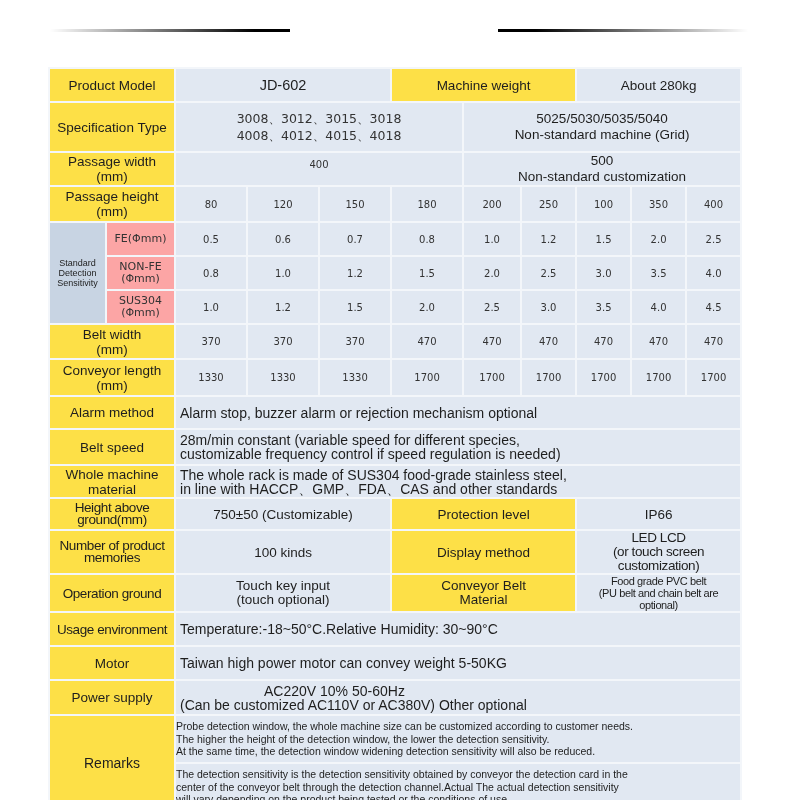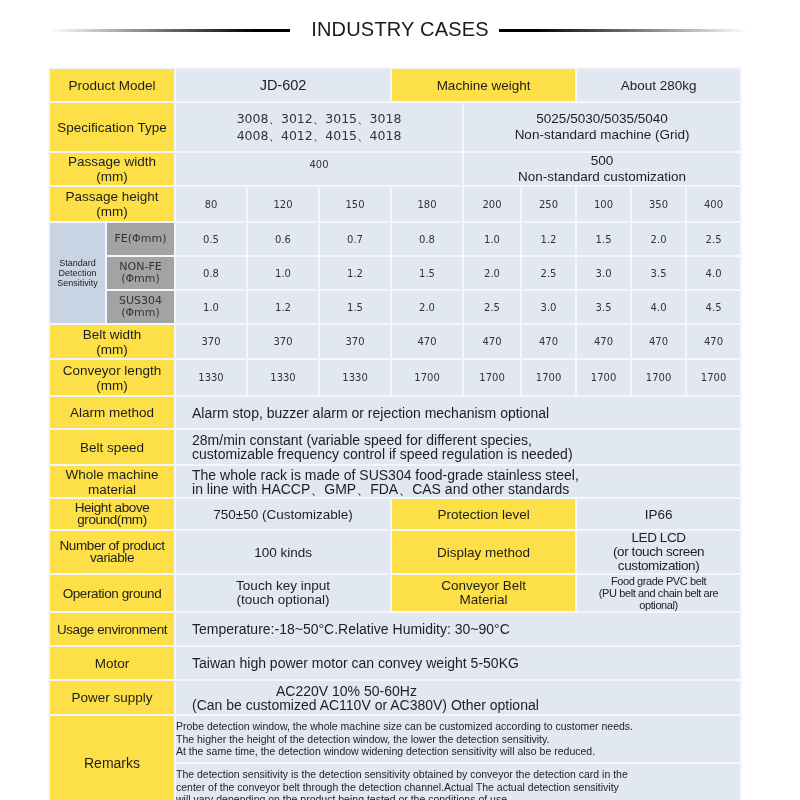--- a/index.html
+++ b/index.html
@@ -13,36 +13,35 @@
     background: linear-gradient(to left, rgba(0,0,0,0), #000 85%); }
   .title-text { position: absolute; left: 0; width: 800px; top: 4px; text-align: center;
     font-size: 20px; letter-spacing: 0.2px; color: #1a1a1a; }
   .title-text span { background: #fff; padding: 0 10px; }
 
   table.spec { position: absolute; left: 48px; top: 67px; width: 692px;
     border-collapse: collapse; table-layout: fixed; }
   table.spec td { border: 2px solid #f3f6fa; text-align: center; vertical-align: middle;
     background: #e1e8f2; font-size: 13.5px; line-height: 15px; padding: 0 2px; color: #1e1e1e; }
   table.spec td.lbl2 { background: #fde047; font-size: 13.5px; }
-  table.spec td.sublbl { background: #a3a3a3; font-family: "DejaVu Sans", sans-serif;
+  table.spec td.sublbl { background: #fca5a5; font-family: "DejaVu Sans", sans-serif;
     font-size: 11px; color: #333; line-height: 12px; text-align: center; }
   table.spec td.sens { background: #c8d4e3; font-size: 9px; line-height: 10px; }
   table.spec td.num { font-family: "DejaVu Sans", sans-serif; font-size: 10px; color: #333; }
-  table.spec td.lefttext { text-align: left; padding-left: 16px; font-size: 14px; line-height: 14px; }
+  table.spec td.lefttext { text-align: left; padding-left: 4px; font-size: 14px; line-height: 14px; }
   table.spec td.remark { text-align: left; padding-left: 0; font-size: 10.5px; line-height: 12.5px; }
   .narrow { letter-spacing: -0.4px; }
   .small { font-size: 11px !important; line-height: 12px !important; }
 </style>
 </head>
 <body>
 
 <div class="title-wrap">
   <div class="title-line left"></div>
   <div class="title-line right"></div>
-  <div class="title-text"><span>INDUSTRY CASES</span></div>
 </div>
 
 <table class="spec">
   <colgroup>
     <col style="width:57px">
       <col style="width:69px">
     <col style="width:72px">
       <col style="width:72px">
       <col style="width:72px">
       <col style="width:72px">
@@ -213,21 +212,21 @@
       <div>ground(mm)</div>
     </td>
     <td colspan="3">750±50 (Customizable)</td>
     <td class="lbl2" colspan="3">Protection level</td>
     <td colspan="3">IP66</td>
   </tr>
 
   <tr style="height:34px">
     <td class="lbl2 narrow" colspan="2" style="line-height:12px">
       <div>Number of product</div>
-      <div>variable</div>
+      <div>memories</div>
     </td>
     <td colspan="3">100 kinds</td>
     <td class="lbl2" colspan="3">Display method</td>
     <td colspan="3" class="narrow" style="line-height:14px">
       <div>LED LCD</div>
       <div>(or touch screen customization)</div>
     </td>
   </tr>
 
   <tr style="height:34px">

